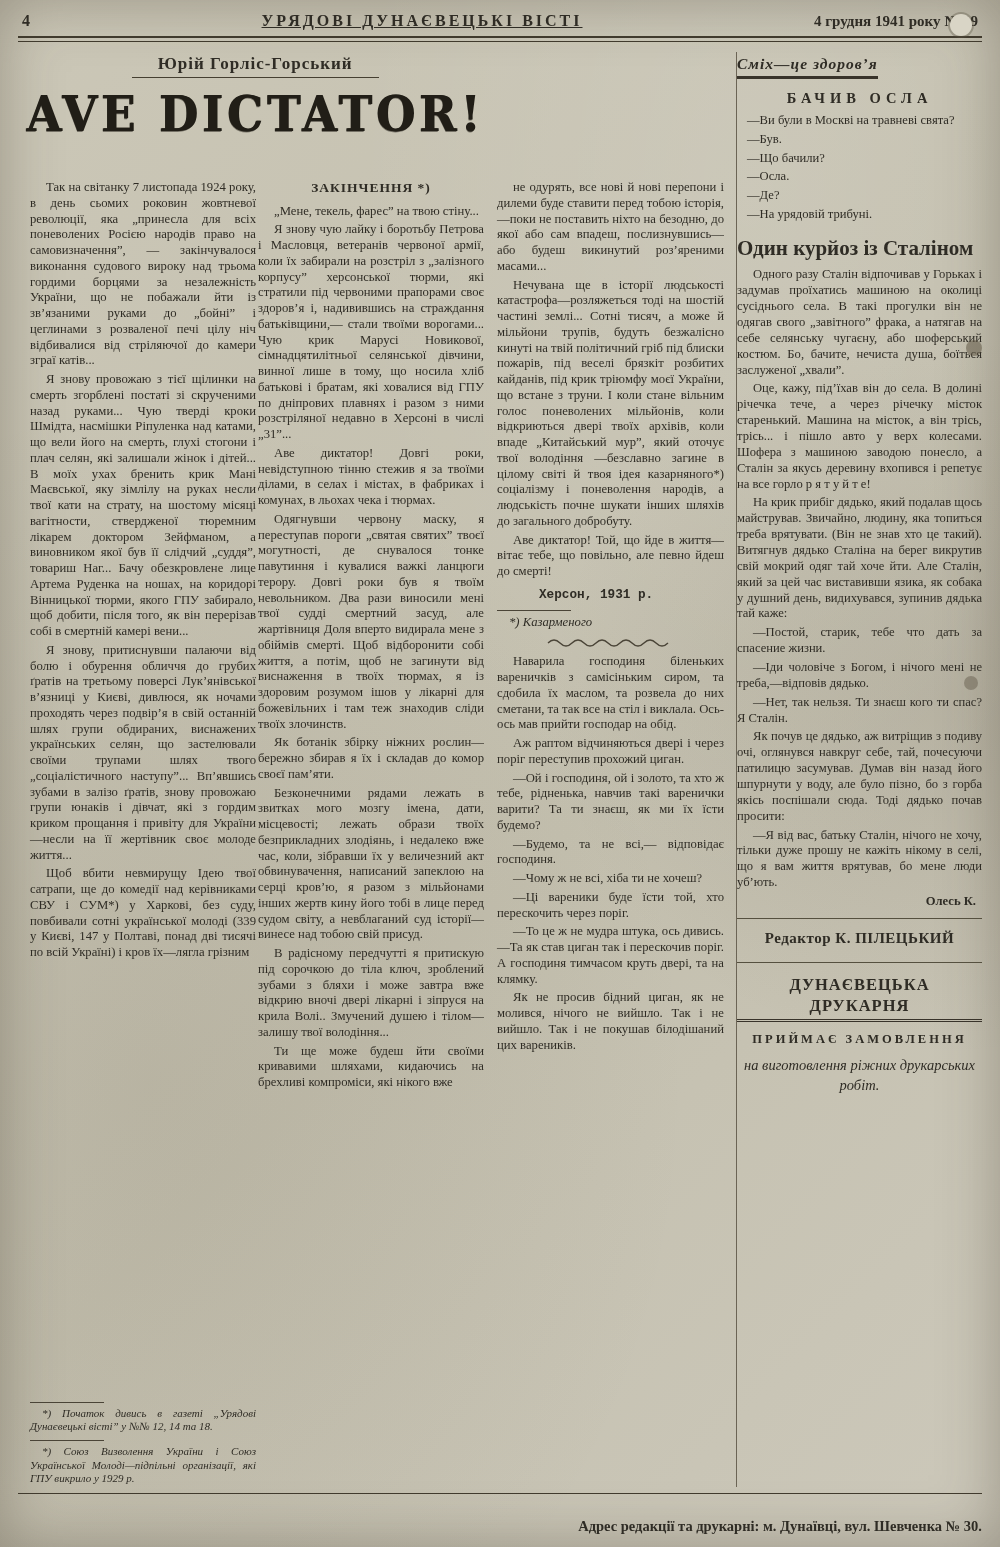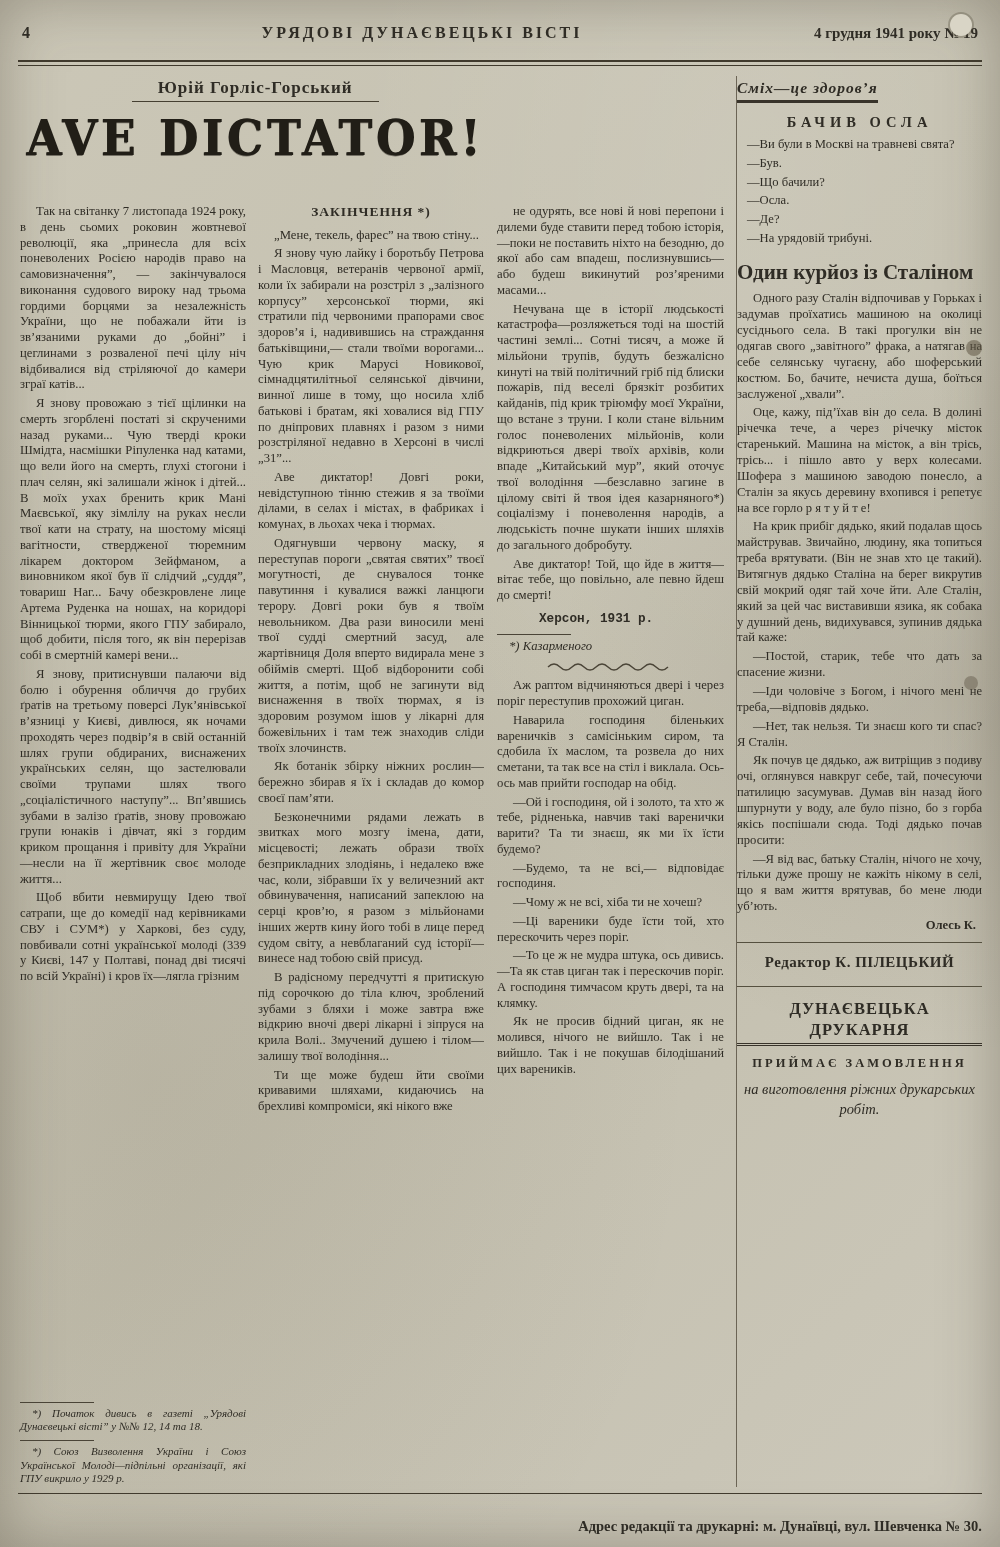--- a/index.html
+++ b/index.html
@@ -15,36 +15,36 @@
       linear-gradient(135deg,#cbc7b7,#c3bfae 55%,#ccc8ba);
     box-shadow:inset 0 0 60px rgba(60,52,38,.35);
   }
   .stain{position:absolute;border-radius:50%;pointer-events:none;}
   .stain.s1{right:28px;top:14px;width:22px;height:22px;background:#d9d5c6;box-shadow:0 0 0 2px rgba(90,82,66,.35);}
   .stain.s2{right:18px;top:340px;width:16px;height:16px;background:rgba(96,87,70,.55);}
   .stain.s3{right:22px;top:676px;width:14px;height:14px;background:rgba(96,87,70,.45);}
 
   .masthead{display:flex;justify-content:space-between;align-items:baseline;padding:12px 22px 5px;}
   .masthead .pgnum{font-size:16px;font-weight:bold;}
-  .masthead .np-title{margin:12px;font-size:16px;font-weight:bold;letter-spacing:3px;}
+  .masthead .np-title{margin:0;font-size:16px;font-weight:bold;letter-spacing:3px;text-decoration:underline;}
   .masthead .np-date{font-size:15px;font-weight:bold;}
   .rule-double{margin:1px 18px 10px;height:3px;border-top:2px solid #403a2d;border-bottom:1px solid #403a2d;}
 
   .content{flex:1;display:flex;gap:12px;padding:0 18px;min-height:0;}
   .main-left{width:706px;display:flex;gap:13px;}
   .left-pair{width:466px;display:flex;flex-direction:column;align-items:flex-end;}
   .article-header{height:128px;text-align:center;}
   .byline{display:inline-block;font-size:17px;font-weight:bold;letter-spacing:1px;border-bottom:1.5px solid #453f31;padding:2px 26px 3px;}
   .headline{
     margin:10px 0 0;font-family:"DejaVu Serif",serif;font-weight:900;
     font-size:45px;letter-spacing:4px;color:#211e17;
     text-shadow:1px 0 0 #211e17, 0 1px 0 rgba(33,30,23,.5);
     transform:scaleY(1.06);
   }
-  .columns{display:flex;gap:12px;flex:1;min-height:0;}
+  .columns{display:flex;gap:2px;flex:1;min-height:0;}
   .col{width:226px;font-size:12.7px;line-height:1.24;text-align:justify;}
   .col1{display:flex;flex-direction:column;}
   .col3{width:227px;padding-top:128px;font-size:12.7px;line-height:1.24;text-align:justify;}
   .subtitle{margin:0 0 7px;text-align:center;font-size:13.5px;letter-spacing:1px;font-weight:bold;}
   .para{margin:0 0 3px;text-indent:16px;}
   .joke-line{margin:0 0 3px;text-indent:10px;text-align:left;}
   .footnotes{margin-top:auto;font-size:11px;line-height:1.2;}
   .fn-rule{width:74px;border-top:1px solid #4a4437;margin:7px 0 4px;}
   .fn{margin:0 0 2px;text-indent:12px;font-style:italic;}
   .signoff{margin:7px 0 3px;font-weight:bold;text-indent:42px;font-family:Liberation Mono, monospace;}
@@ -127,22 +127,22 @@
             <p class="para">Нечувана ще в історії людськості катастрофа—розляжеться тоді на шостій частині землі... Сотні тисяч, а може й мільйони трупів, будуть безжалісно кинуті на твій політичний гріб під блиски пожарів, під веселі брязкіт розбитих кайданів, під крик тріюмфу моєї України, що встане з труни. І коли стане вільним голос поневолених мільйонів, коли відкриються двері твоїх архівів, коли впаде „Китайський мур”, який оточує твої володіння —безславно загине в цілому світі й твоя ідея казарняного*) соціалізму і поневолення народів, а людськість почне шукати інших шляхів до загального добробуту.</p>
             <p class="para">Аве диктатор! Той, що йде в життя—вітає тебе, що повільно, але певно йдеш до смерті!</p>
           </div>
         <p class="signoff">Херсон, 1931 р.</p>
         <div class="fn-rule"></div>
         <p class="fn">*) Казарменого</p>
         <svg class="squiggle" width="130" height="10" viewBox="0 0 130 10">
           <path d="M2 5 q6 -6 12 0 t12 0 t12 0 t12 0 t12 0 t12 0 t12 0 t12 0 t12 0 t12 0" fill="none" stroke="#4a4437" stroke-width="1.4"></path>
         </svg>
         <div>
+            <p class="para">Наварила господиня біленьких вареничків з самісіньким сиром, та сдобила їх маслом, та розвела до них сметани, та так все на стіл і виклала. Ось-ось мав прийти господар на обід.</p>
             <p class="para">Аж раптом відчиняються двері і через поріг переступив прохожий циган.</p>
-            <p class="para">Наварила господиня біленьких вареничків з самісіньким сиром, та сдобила їх маслом, та розвела до них сметани, та так все на стіл і виклала. Ось-ось мав прийти господар на обід.</p>
             <p class="para">—Ой і господиня, ой і золото, та хто ж тебе, рідненька, навчив такі варенички варити? Та ти знаєш, як ми їх їсти будемо?</p>
             <p class="para">—Будемо, та не всі,— відповідає господиня.</p>
             <p class="para">—Чому ж не всі, хіба ти не хочеш?</p>
             <p class="para">—Ці вареники буде їсти той, хто перескочить через поріг.</p>
             <p class="para">—То це ж не мудра штука, ось дивись.—Та як став циган так і перескочив поріг. А господиня тимчасом круть двері, та на клямку.</p>
             <p class="para">Як не просив бідний циган, як не молився, нічого не вийшло. Так і не вийшло. Так і не покушав білодішаний цих вареників.</p>
           </div>
       </section>
     </div>
 

